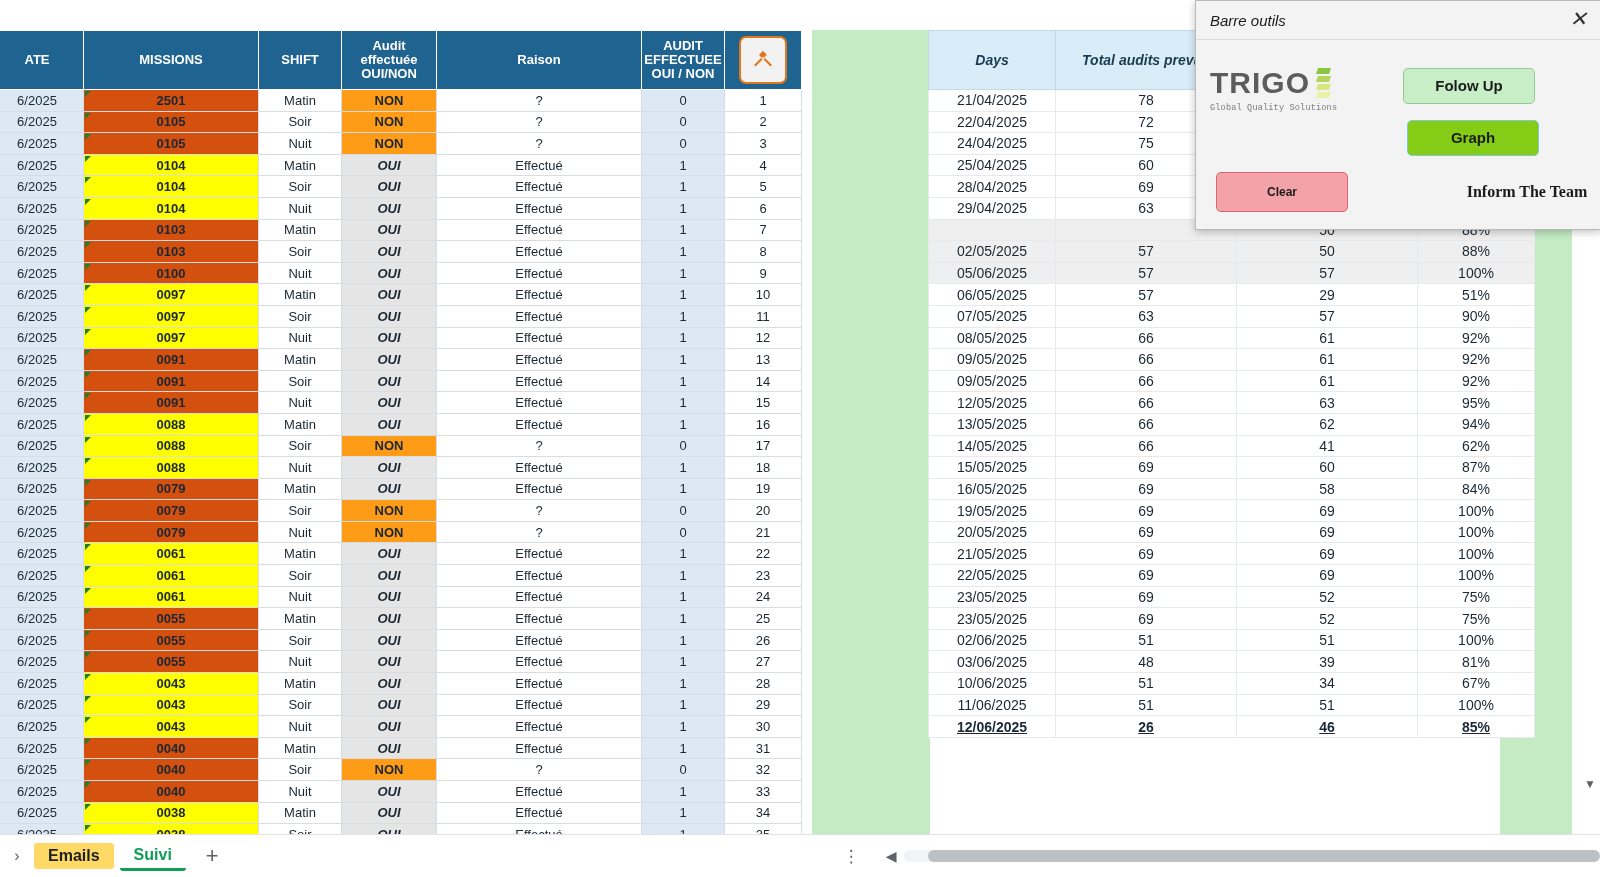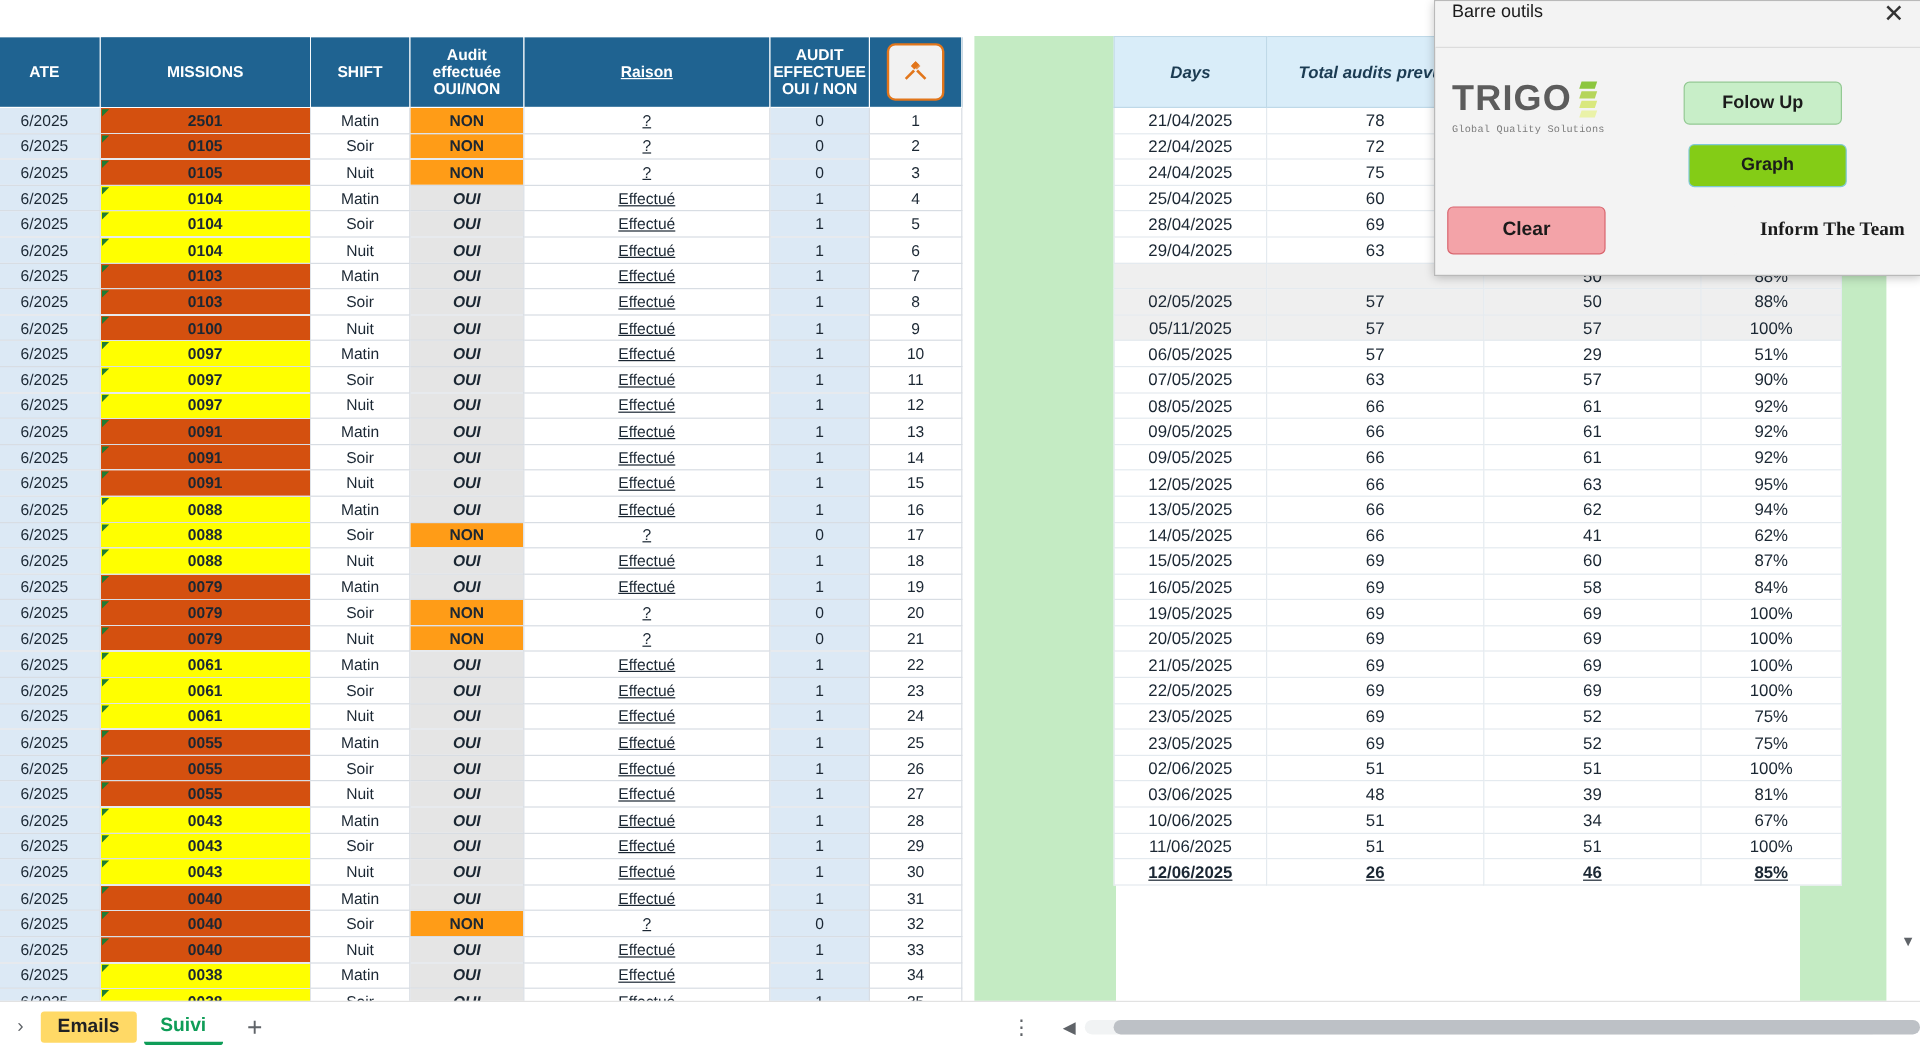--- a/index.html
+++ b/index.html
@@ -50,21 +50,21 @@
     padding: 0;
     border: 1px solid #d8dde3;
     color: #1b2733;
     white-space: nowrap;
     overflow: hidden;
   }
   .c-date { width: 88px; background: #dce9f5; color: #24323f; }
   .c-mission { width: 170px; font-weight: bold; position: relative; }
   .c-shift { width: 78px; background: #ffffff; margin-left: 28px; }
   .c-audit { width: 90px; font-weight: bold; }
-  .c-raison { width: 200px; background: #ffffff; text-decoration: underline; }
+  .c-raison { width: 200px; background: #ffffff; }
   .c-ae { width: 78px; background: #dce9f5; }
   .c-idx { width: 72px; background: #ffffff; }
   .m-yellow { background: #ffff00; color: #c8a000; }
   .m-orange { background: #d4500f; color: #b34a12; }
   .a-oui { background: #e5e5e5; color: #3b7f4e; font-style: italic; }
   .a-non { background: #ff9c17; color: #d07d10; }
   .mark-tri {
     position: absolute;
     left: 1px;
     top: 1px;
@@ -153,21 +153,23 @@
     background: #f3f3f3;
     border: 1px solid #b9b9b9;
     box-shadow: 0 2px 8px rgba(0,0,0,0.25);
     overflow: hidden;
   }
   .tb-title-bar {
     height: 38px;
     background: #f3f3f3;
     border-bottom: 1px solid #dcdcdc;
     display: flex;
+    align-items: center;
     padding: 0 8px 0 14px;
+    font-style: italic;
   }
   .tb-title {
     font-size: 15px;
     color: #1b1b1b;
     flex: 1;
   }
   .tb-close {
     font-size: 21px;
     color: #333;
     line-height: 1;
@@ -229,25 +231,25 @@
     left: 207px; top: 28px; width: 130px; height: 34px;
     background: #c8eec8;
     border: 1px solid #93c993;
   }
   .btn-graph {
     left: 211px; top: 80px; width: 130px; height: 34px;
     background: #84cc16;
     border: 1px solid #7fc9d6;
   }
   .btn-clear {
-    left: 10px; top: 132px; width: 130px; height: 38px;
+    left: 20px; top: 132px; width: 130px; height: 38px;
     background: #f3a3a8;
     border: 1px solid #d9656e;
     line-height: 38px;
-    font-size: 16px;
+    font-size: 12px;
   }
   .btn-inform {
     left: 246px; top: 132px; width: 168px; height: 38px;
     background: #f3f3f3;
     border: 1px solid #f3f3f3;
     line-height: 38px;
     font-size: 16px;
     font-family: "Liberation Serif", serif;
     font-weight: bold;
   }
@@ -738,21 +740,21 @@
           <td class="r-done">50</td>
           <td class="r-pct">88%</td>
         </tr>
         <tr class="shaded">
           <td class="r-days">02/05/2025</td>
           <td class="r-total">57</td>
           <td class="r-done">50</td>
           <td class="r-pct">88%</td>
         </tr>
         <tr class="shaded">
-          <td class="r-days">05/11/2025</td>
+          <td class="r-days">05/06/2025</td>
           <td class="r-total">57</td>
           <td class="r-done">57</td>
           <td class="r-pct">100%</td>
         </tr>
         <tr>
           <td class="r-days">06/05/2025</td>
           <td class="r-total">57</td>
           <td class="r-done">29</td>
           <td class="r-pct">51%</td>
         </tr>

